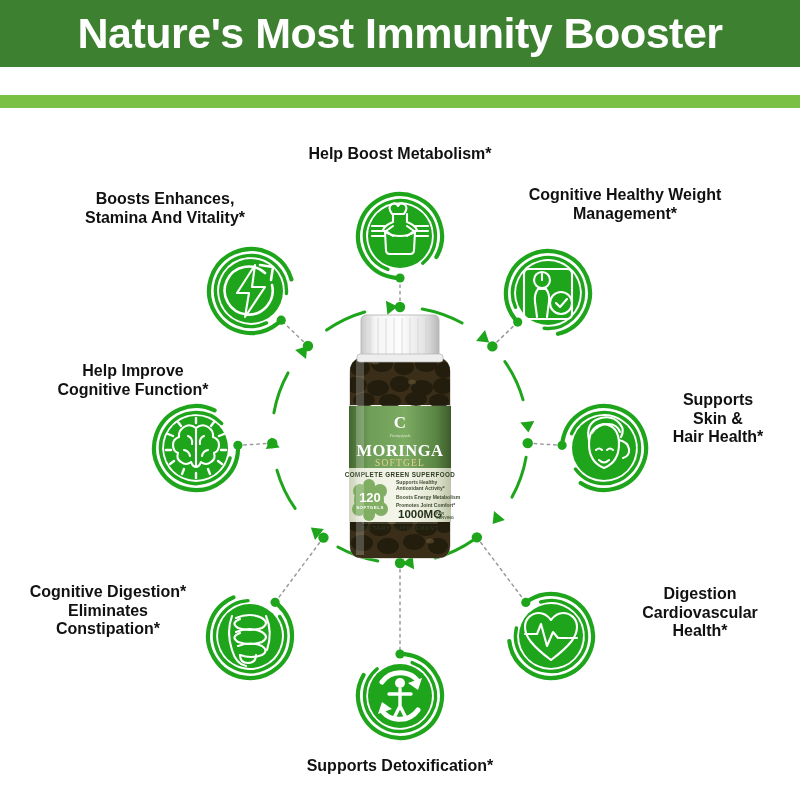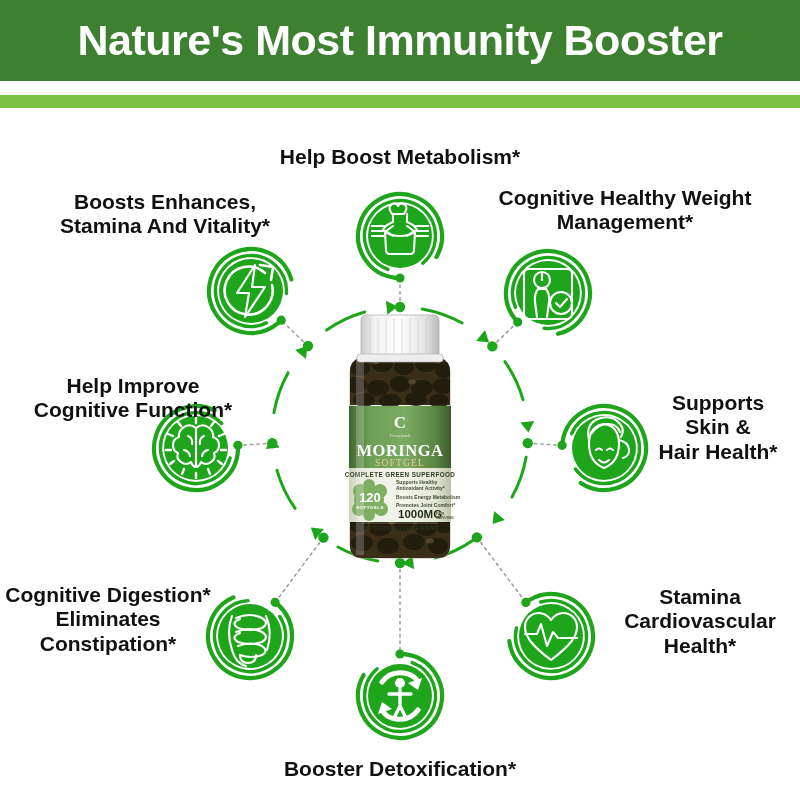--- a/index.html
+++ b/index.html
@@ -8,21 +8,21 @@
     width:800px;height:800px;
     background:#ffffff;
     font-family:"Liberation Sans", sans-serif;
     overflow:hidden;
     position:relative;
   }
   #stage{position:absolute;inset:0;width:800px;height:800px;}
 
   
   .header{
-    position:absolute;left:0;top:0;width:800px;height:81px;
+    position:absolute;left:0;top:0;width:800px;height:67px;
     background:#3d8130;
     display:flex;align-items:center;justify-content:center;
     box-sizing:border-box;
   }
   .header-title{
     color:#ffffff;
     font-size:43px;
     font-weight:bold;
     letter-spacing:-0.5px;
     line-height:1;
@@ -42,21 +42,21 @@
   .badge{
     position:absolute;
     width:96px;height:96px;
   }
   .badge svg{display:block;width:96px;height:96px;}
 
   .label{
     position:absolute;
     text-align:center;
     color:#111111;
-    font-size:21px;
+    font-size:16px;
     font-weight:bold;
     line-height:1.16;
     font-family:"Liberation Sans", sans-serif;
     white-space:pre-line;
   }
 
   
   .bottle{position:absolute;left:340px;top:310px;width:120px;height:250px;}
   .bottle svg{display:block;}
 </style>
@@ -305,42 +305,42 @@
             <path d="M26.4,12.0 A42,42 0 1,1 6.3,53.1" fill="none" stroke="#1ea51b" stroke-width="4.2" stroke-linecap="round"></path>
             <path d="M37.7,14.0 A35.5,35.5 0 1,1 13.4,40.0" fill="none" stroke="#1ea51b" stroke-width="3.4" stroke-linecap="round"></path>
             <circle cx="48" cy="48" r="32" fill="#1ea51b"></circle>
             <g fill="none" stroke="#ffffff" stroke-width="2.1" stroke-linecap="round" stroke-linejoin="round">
               <path d="M48,72 C28,57 22,48 22,39 C22,30 29,25 36,25 C41,25 45,28 48,32 C51,28 55,25 60,25 C67,25 74,30 74,39 C74,48 68,57 48,72 z"></path>
               <path d="M22,46 L34,46 L38,36 L44,58 L50,44 L55,50 L74,50"></path>
             </g>
             <circle cx="22.8" cy="14.4" r="4.6" fill="#1ea51b"></circle>
           </svg>
         </div>
-        <div class="label" style="width: 190px; left: 605px; top: 585px;">Stamina
+        <div class="label" style="width: 190px; left: 605px; top: 585px;">Digestion
 Cardiovascular
 Health*</div>
       </div>
       <div class="node">
         <div class="badge" style="left: 352px; top: 648px;">
           <svg viewBox="0 0 96 96">
             <path d="M52.4,6.2 A42,42 0 1,1 11.6,27.0" fill="none" stroke="#1ea51b" stroke-width="4.2" stroke-linecap="round"></path>
             <path d="M60.1,14.6 A35.5,35.5 0 1,1 25.2,20.8" fill="none" stroke="#1ea51b" stroke-width="3.4" stroke-linecap="round"></path>
             <circle cx="48" cy="48" r="32" fill="#1ea51b"></circle>
             <g fill="none" stroke="#ffffff" stroke-width="2.1" stroke-linecap="round" stroke-linejoin="round">
               <path d="M30,34 q8,-11 22,-9 q8,1 13,7" stroke-width="5"></path>
               <path d="M70,30 L66,42 L56,35 z" fill="#ffffff" stroke="none"></path>
               <path d="M66,62 q-8,11 -22,9 q-8,-1 -13,-7" stroke-width="5"></path>
               <path d="M26,66 L30,54 L40,61 z" fill="#ffffff" stroke="none"></path>
               <circle cx="48" cy="35" r="5" fill="#ffffff" stroke="none"></circle>
               <path d="M48,41 L48,58 M48,58 L42,70 M48,58 L54,70 M37,46 L59,46" stroke-width="3.4"></path>
             </g>
             <circle cx="48.0" cy="6.0" r="4.6" fill="#1ea51b"></circle>
           </svg>
         </div>
-        <div class="label" style="width: 280px; left: 260px; top: 757px;">Booster Detoxification*</div>
+        <div class="label" style="width: 280px; left: 260px; top: 757px;">Supports Detoxification*</div>
       </div>
       <div class="node">
         <div class="badge" style="left: 202px; top: 588px;">
           <svg viewBox="0 0 96 96">
             <path d="M76.5,17.1 A42,42 0 1,1 31.4,9.4" fill="none" stroke="#1ea51b" stroke-width="4.2" stroke-linecap="round"></path>
             <path d="M77.7,28.5 A35.5,35.5 0 1,1 46.0,12.6" fill="none" stroke="#1ea51b" stroke-width="3.4" stroke-linecap="round"></path>
             <circle cx="48" cy="48" r="32" fill="#1ea51b"></circle>
             <g fill="none" stroke="#ffffff" stroke-width="2.1" stroke-linecap="round" stroke-linejoin="round">
               <path d="M34,30 q14,-6 26,0 q8,5 0,10 q-12,4 -24,0 q-8,-5 2,-9"></path>
               <path d="M34,44 q14,-6 26,0 q8,5 0,10 q-12,4 -24,0 q-8,-5 2,-9"></path>
@@ -368,21 +368,21 @@
               <path d="M48,28 L48,67"></path>
               <path d="M40,36 q5,2 4,8 M56,36 q-5,2 -4,8 M36,50 q5,1 6,6 M60,50 q-5,1 -6,6"></path>
               <g stroke-width="2.4">
                 <path d="M48,18 L48,23 M30,22 L33,26 M66,22 L63,26 M20,34 L25,36 M76,34 L71,36"></path>
                 <path d="M18,50 L23,50 M78,50 L73,50 M22,64 L26,61 M74,64 L70,61 M48,78 L48,73 M34,74 L36,69 M62,74 L60,69"></path>
               </g>
             </g>
             <circle cx="89.9" cy="45.3" r="4.6" fill="#1ea51b"></circle>
           </svg>
         </div>
-        <div class="label" style="width: 220px; left: 23px; top: 362px; margin-top: 12px;">Help Improve
+        <div class="label" style="width: 220px; left: 23px; top: 362px;">Help Improve
 Cognitive Function*</div>
       </div>
       <div class="node">
         <div class="badge" style="left: 203px; top: 243px;">
           <svg viewBox="0 0 96 96">
             <path d="M75.0,80.2 A42,42 0 1,1 88.4,36.4" fill="none" stroke="#1ea51b" stroke-width="4.2" stroke-linecap="round"></path>
             <path d="M63.5,79.9 A35.5,35.5 0 1,1 83.4,50.5" fill="none" stroke="#1ea51b" stroke-width="3.4" stroke-linecap="round"></path>
             <circle cx="48" cy="48" r="32" fill="#1ea51b"></circle>
             <g fill="none" stroke="#ffffff" stroke-width="2.1" stroke-linecap="round" stroke-linejoin="round">
               <path d="M52,22 L34,50 L46,50 L42,74 L62,44 L49,44 z"></path>

